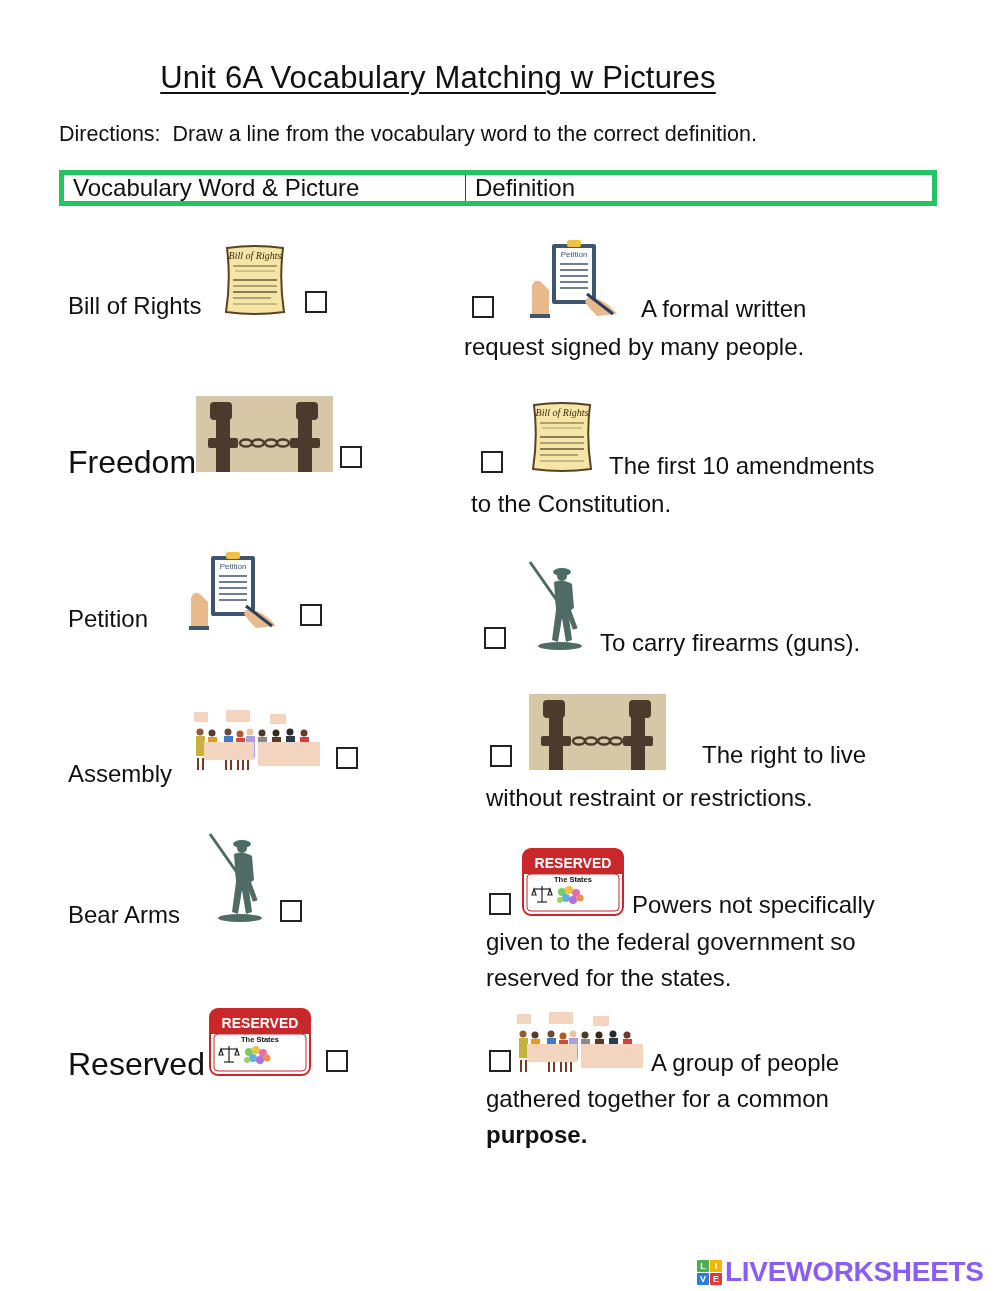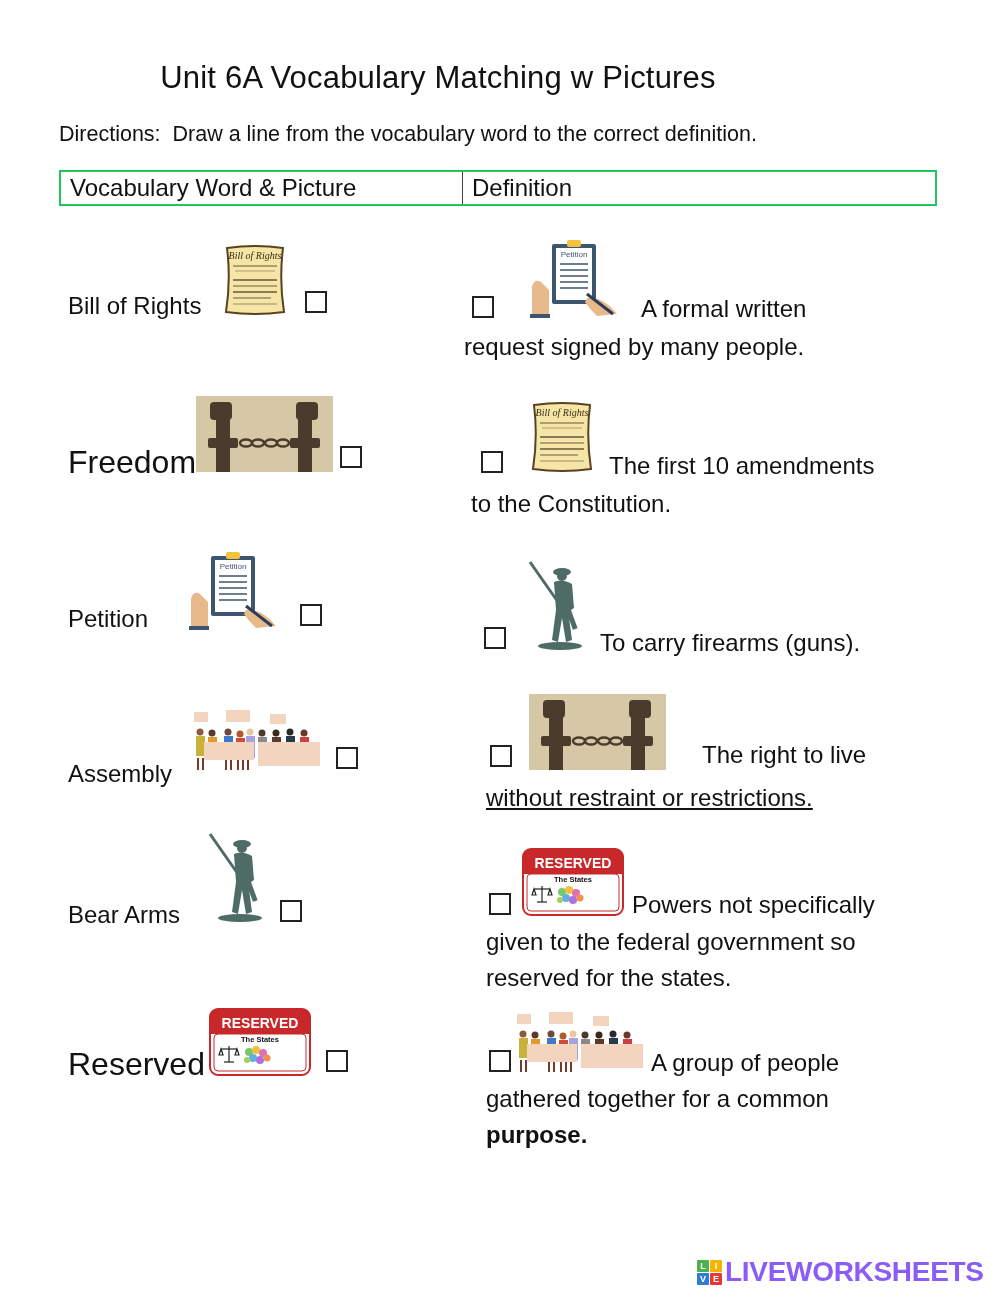--- a/index.html
+++ b/index.html
@@ -1,23 +1,23 @@
 <!DOCTYPE html>
 <html><head>
 <meta charset="utf-8">
 <style>
   html, body { margin: 0; padding: 0; background: #ffffff; }
   body { width: 1000px; height: 1291px; position: relative; overflow: hidden;
          font-family: "Liberation Sans", "DejaVu Sans", sans-serif; color: #111; }
   .abs { position: absolute; }
   .title { left: 0; width: 876px; top: 60px; text-align: center; font-size: 31px;
-           text-underline-offset: 4px; text-decoration-thickness: 2px; letter-spacing: 0.2px; }
+           text-decoration: underline; text-underline-offset: 4px; text-decoration-thickness: 2px; letter-spacing: 0.2px; }
   .directions { left: 59px; top: 122px; font-size: 21.5px; white-space: nowrap; }
   .directions .lbl { text-underline-offset: 3px; }
-  .hdr-table { left: 59px; top: 170px; width: 878px; height: 36px; border: 2px solid #22c55e; box-sizing: border-box; display: flex; }
+  .hdr-table { left: 59px; top: 170px; width: 878px; height: 36px; border: 5px solid #22c55e; box-sizing: border-box; display: flex; }
   .hdr-cell { height: 100%; display: flex; align-items: center; font-size: 24px; padding-left: 9px; box-sizing: border-box; }
   .hdr-cell.c1 { width: 402px; border-right: 1px solid #444; }
   .hdr-cell.c2 { flex: 1; }
   .word { font-size: 24px; white-space: nowrap; }
   .word.big { font-size: 32px; }
   .cb { width: 22px; height: 22px; border: 2px solid #222; box-sizing: border-box; background: #fff; cursor: pointer; }
   .def { font-size: 24px; line-height: 36px; white-space: nowrap; }
   svg { display: block; }
   .logo { left: 697px; top: 1256px; display: flex; align-items: center; }
   .logo-tiles { display: grid; grid-template-columns: 12px 12px; grid-template-rows: 12px 12px; gap: 1px; margin-right: 3px; }
@@ -211,21 +211,21 @@
 <svg class="abs" style="left:528px;top:560px;" width="60" height="92">
     <use href="#sym-statue"></use>
   </svg>
 <div class="abs def" style="left:600px;top:625px;">To carry firearms (guns).</div>
 
 <div class="abs cb" style="left:490px;top:745px;"></div>
 <svg class="abs" style="left:529px;top:694px;" width="137" height="76">
     <use href="#sym-freedom"></use>
   </svg>
 <div class="abs def" style="left:674px;top:737px;margin-left:28px;">The right to live</div>
-<div class="abs def" style="left:486px;top:780px;text-decoration:underline;">without restraint or restrictions.</div>
+<div class="abs def" style="left:486px;top:780px;">without restraint or restrictions.</div>
 
 <div class="abs cb" style="left:489px;top:893px;"></div>
 <svg class="abs" style="left:522px;top:848px;" width="102" height="68">
     <use href="#sym-reserved"></use>
   </svg>
 <div class="abs def" style="left:632px;top:887px;">Powers not specifically</div>
 <div class="abs def" style="left:486px;top:924px;">given to the federal government so</div>
 <div class="abs def" style="left:486px;top:960px;">reserved for the states.</div>
 
 <div class="abs cb" style="left:489px;top:1050px;"></div>

